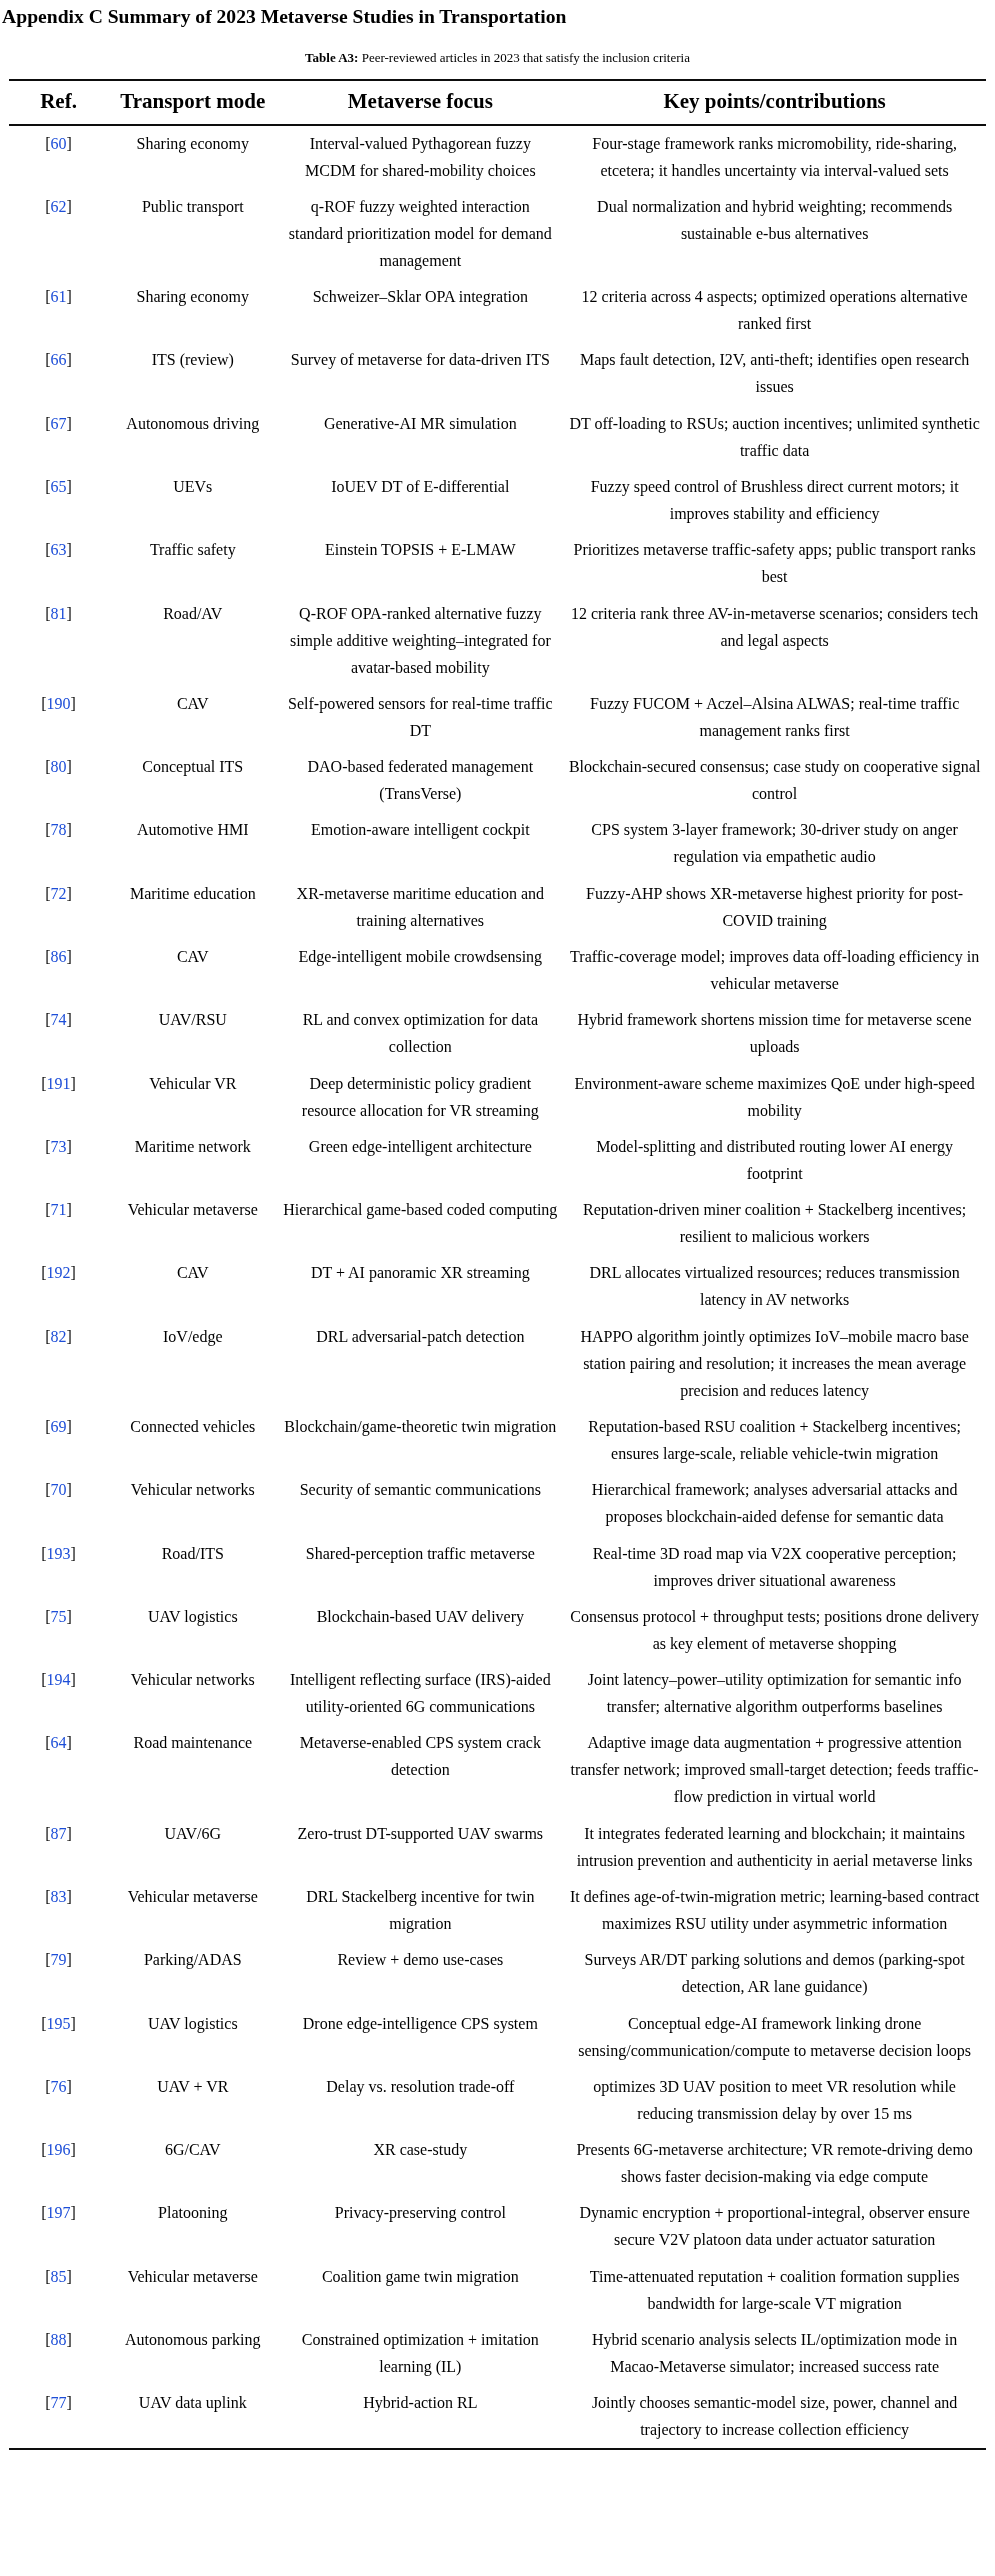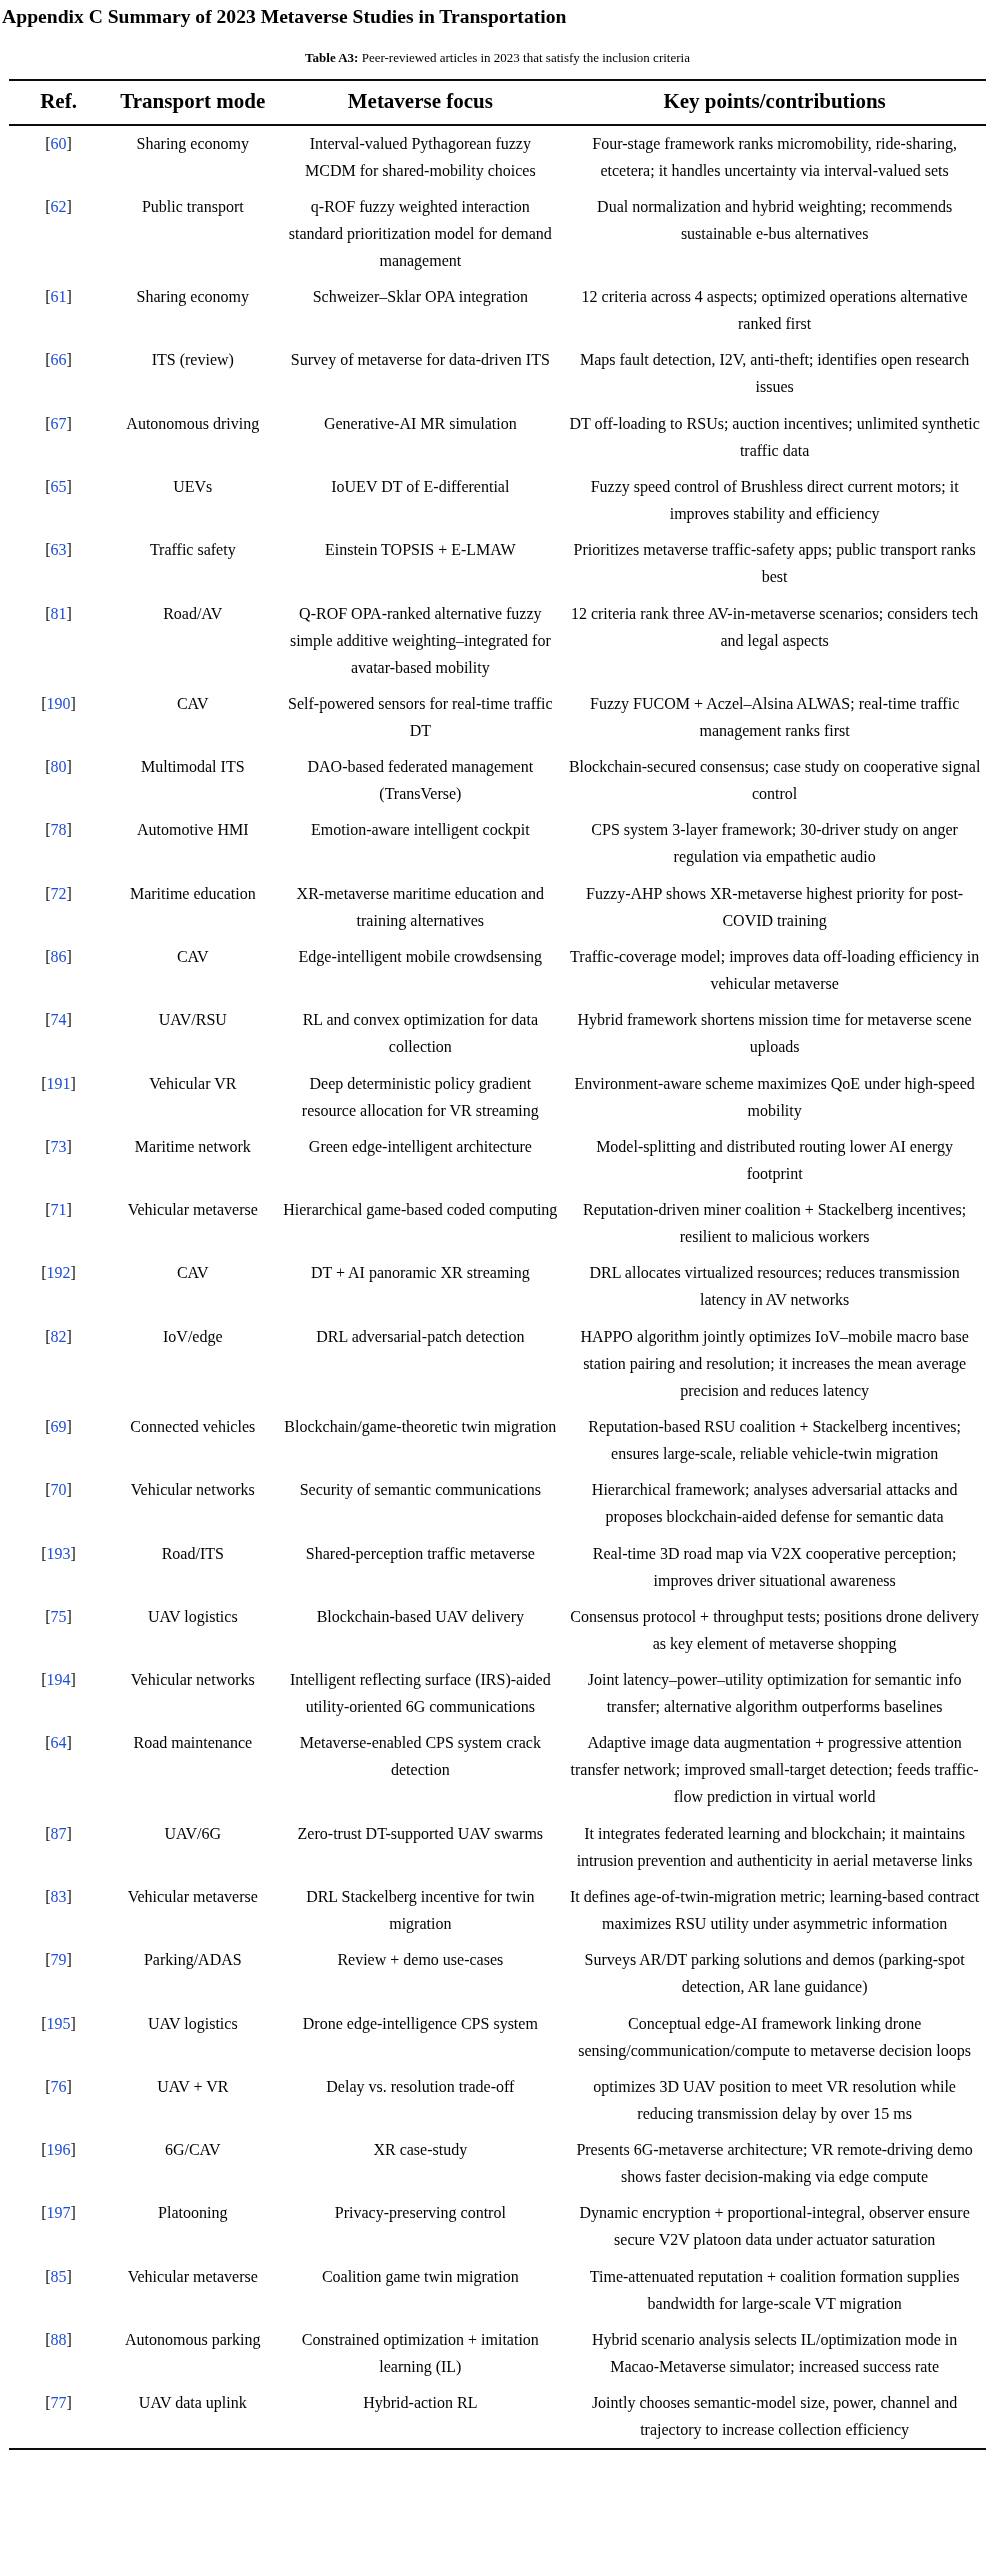--- a/index.html
+++ b/index.html
@@ -153,21 +153,21 @@
     </td>
     <td class="col-mode">CAV</td>
     <td class="col-focus">Self-powered sensors for real-time traffic DT</td>
     <td class="col-points">Fuzzy FUCOM + Aczel–Alsina ALWAS; real-time traffic management ranks first</td>
   </tr>
 
   <tr>
     <td class="col-ref">
       <span class="cite"><span class="bracket">[</span><span class="cite-num">80</span><span class="bracket">]</span></span>
     </td>
-    <td class="col-mode">Multimodal ITS</td>
+    <td class="col-mode">Conceptual ITS</td>
     <td class="col-focus">DAO-based federated management (TransVerse)</td>
     <td class="col-points">Blockchain-secured consensus; case study on cooperative signal control</td>
   </tr>
 
   <tr>
     <td class="col-ref">
       <span class="cite"><span class="bracket">[</span><span class="cite-num">78</span><span class="bracket">]</span></span>
     </td>
     <td class="col-mode">Automotive HMI</td>
     <td class="col-focus">Emotion-aware intelligent cockpit</td>

